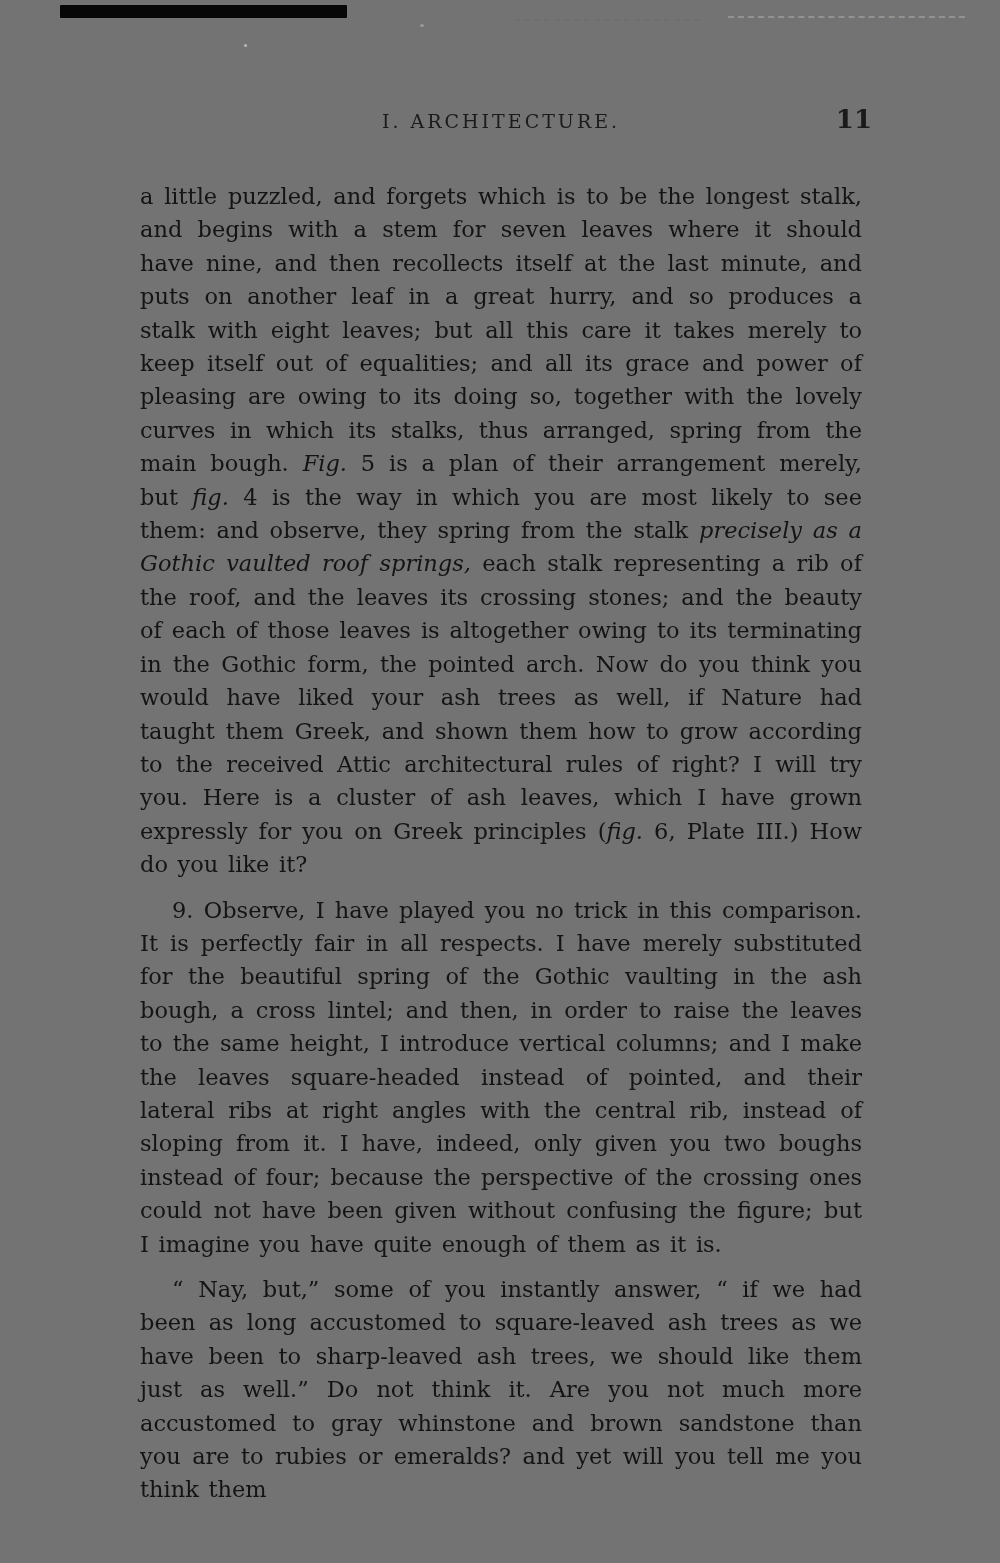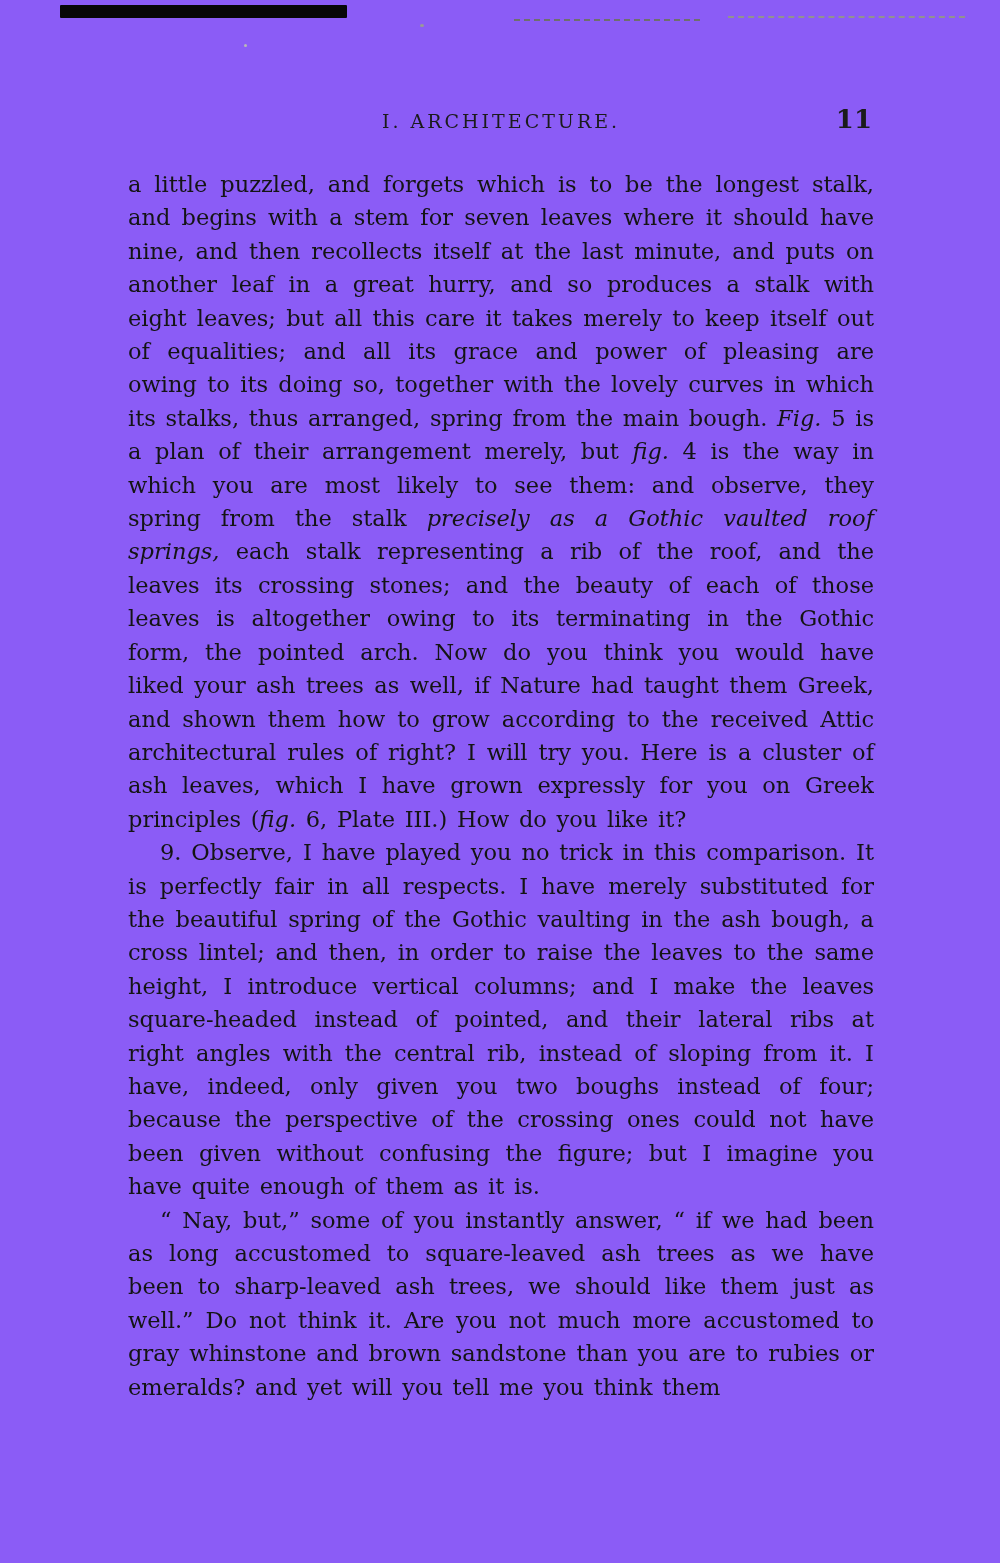--- a/index.html
+++ b/index.html
@@ -5,21 +5,21 @@
   html, body {
     margin: 0;
     padding: 0;
     background: #e9e9e7;
     font-family: "DejaVu Serif", "Liberation Serif", serif;
   }
   .page {
     position: relative;
     width: 1000px;
     height: 1563px;
-    background: #8b5cf6;
+    background: #737373;
     overflow: hidden;
     color: #161616;
   }
   
   .artifact-bar {
     position: absolute;
     left: 60px; top: 5px;
     width: 287px; height: 13px;
     background: #070707;
     border-radius: 1px;
@@ -77,21 +77,21 @@
     position: absolute;
     left: 128px; top: 168px;
     width: 746px;
     font-size: 22.5px;
     line-height: 33.4px;
     text-align: justify;
     word-spacing: 2.5px;
     color: #141414;
   }
   .page-body p {
-    margin: 0;
+    margin: 12px;
     padding: 0;
   }
   .page-body p.indent {
     text-indent: 32px;
   }
   .page-body span.italic {
     font-style: italic;
   }
 </style>
 </head>

